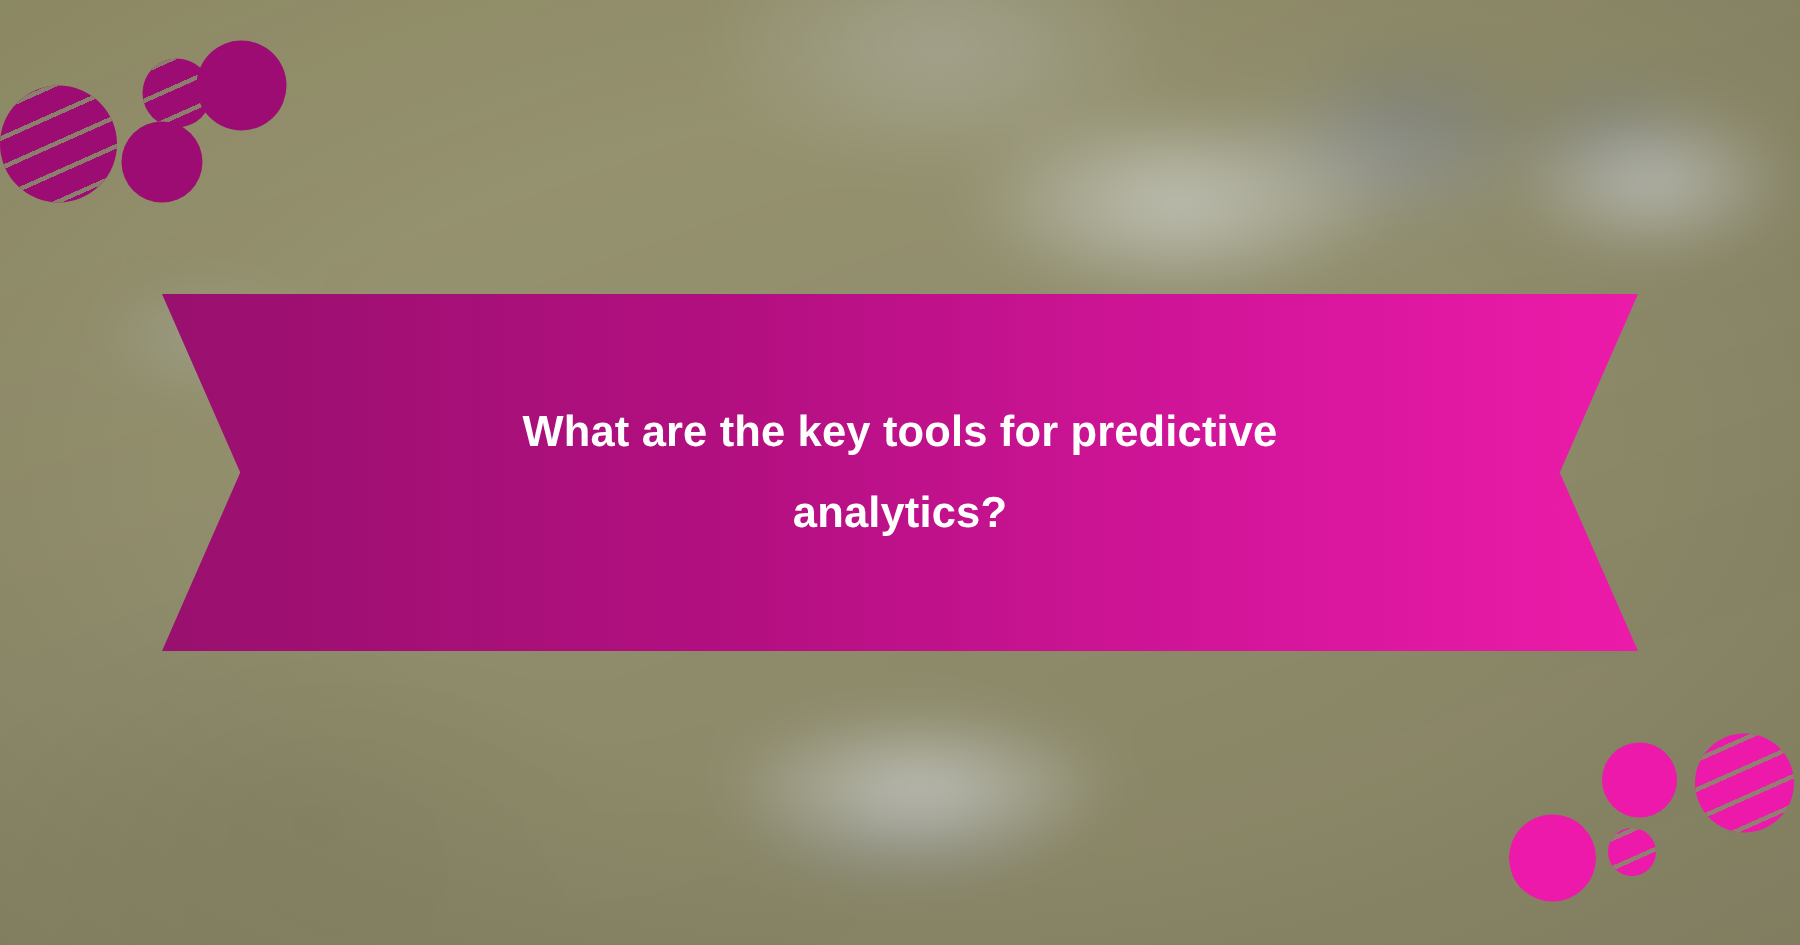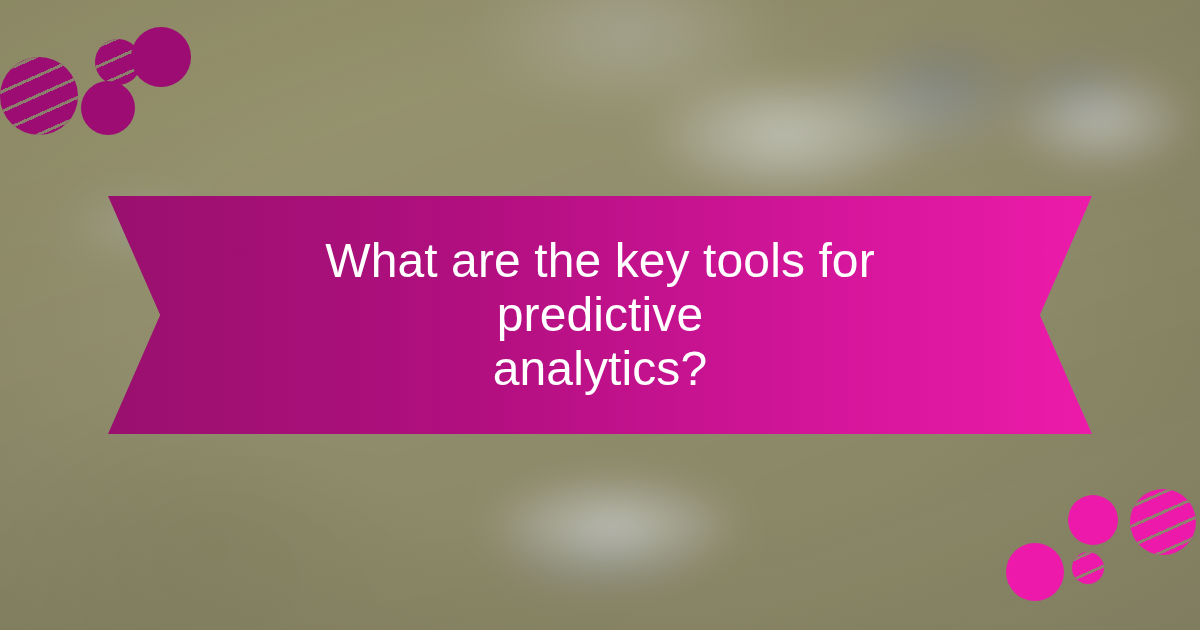--- a/index.html
+++ b/index.html
@@ -97,22 +97,22 @@
     inset: 0;
     border-radius: 10px;
     pointer-events: none;
   }
   #banner-title {
     position: relative;
     width: 640px;
     margin: 0;
     text-align: center;
     color: #ffffff;
-    font-size: 48px;
-    font-weight: 400;
+    font-size: 29px;
+    font-weight: 700;
     line-height: 54px;
     letter-spacing: 0.1px;
     white-space: pre-line;
   }
 </style>
 </head>
 <body>
 
 <div id="stage">
 

